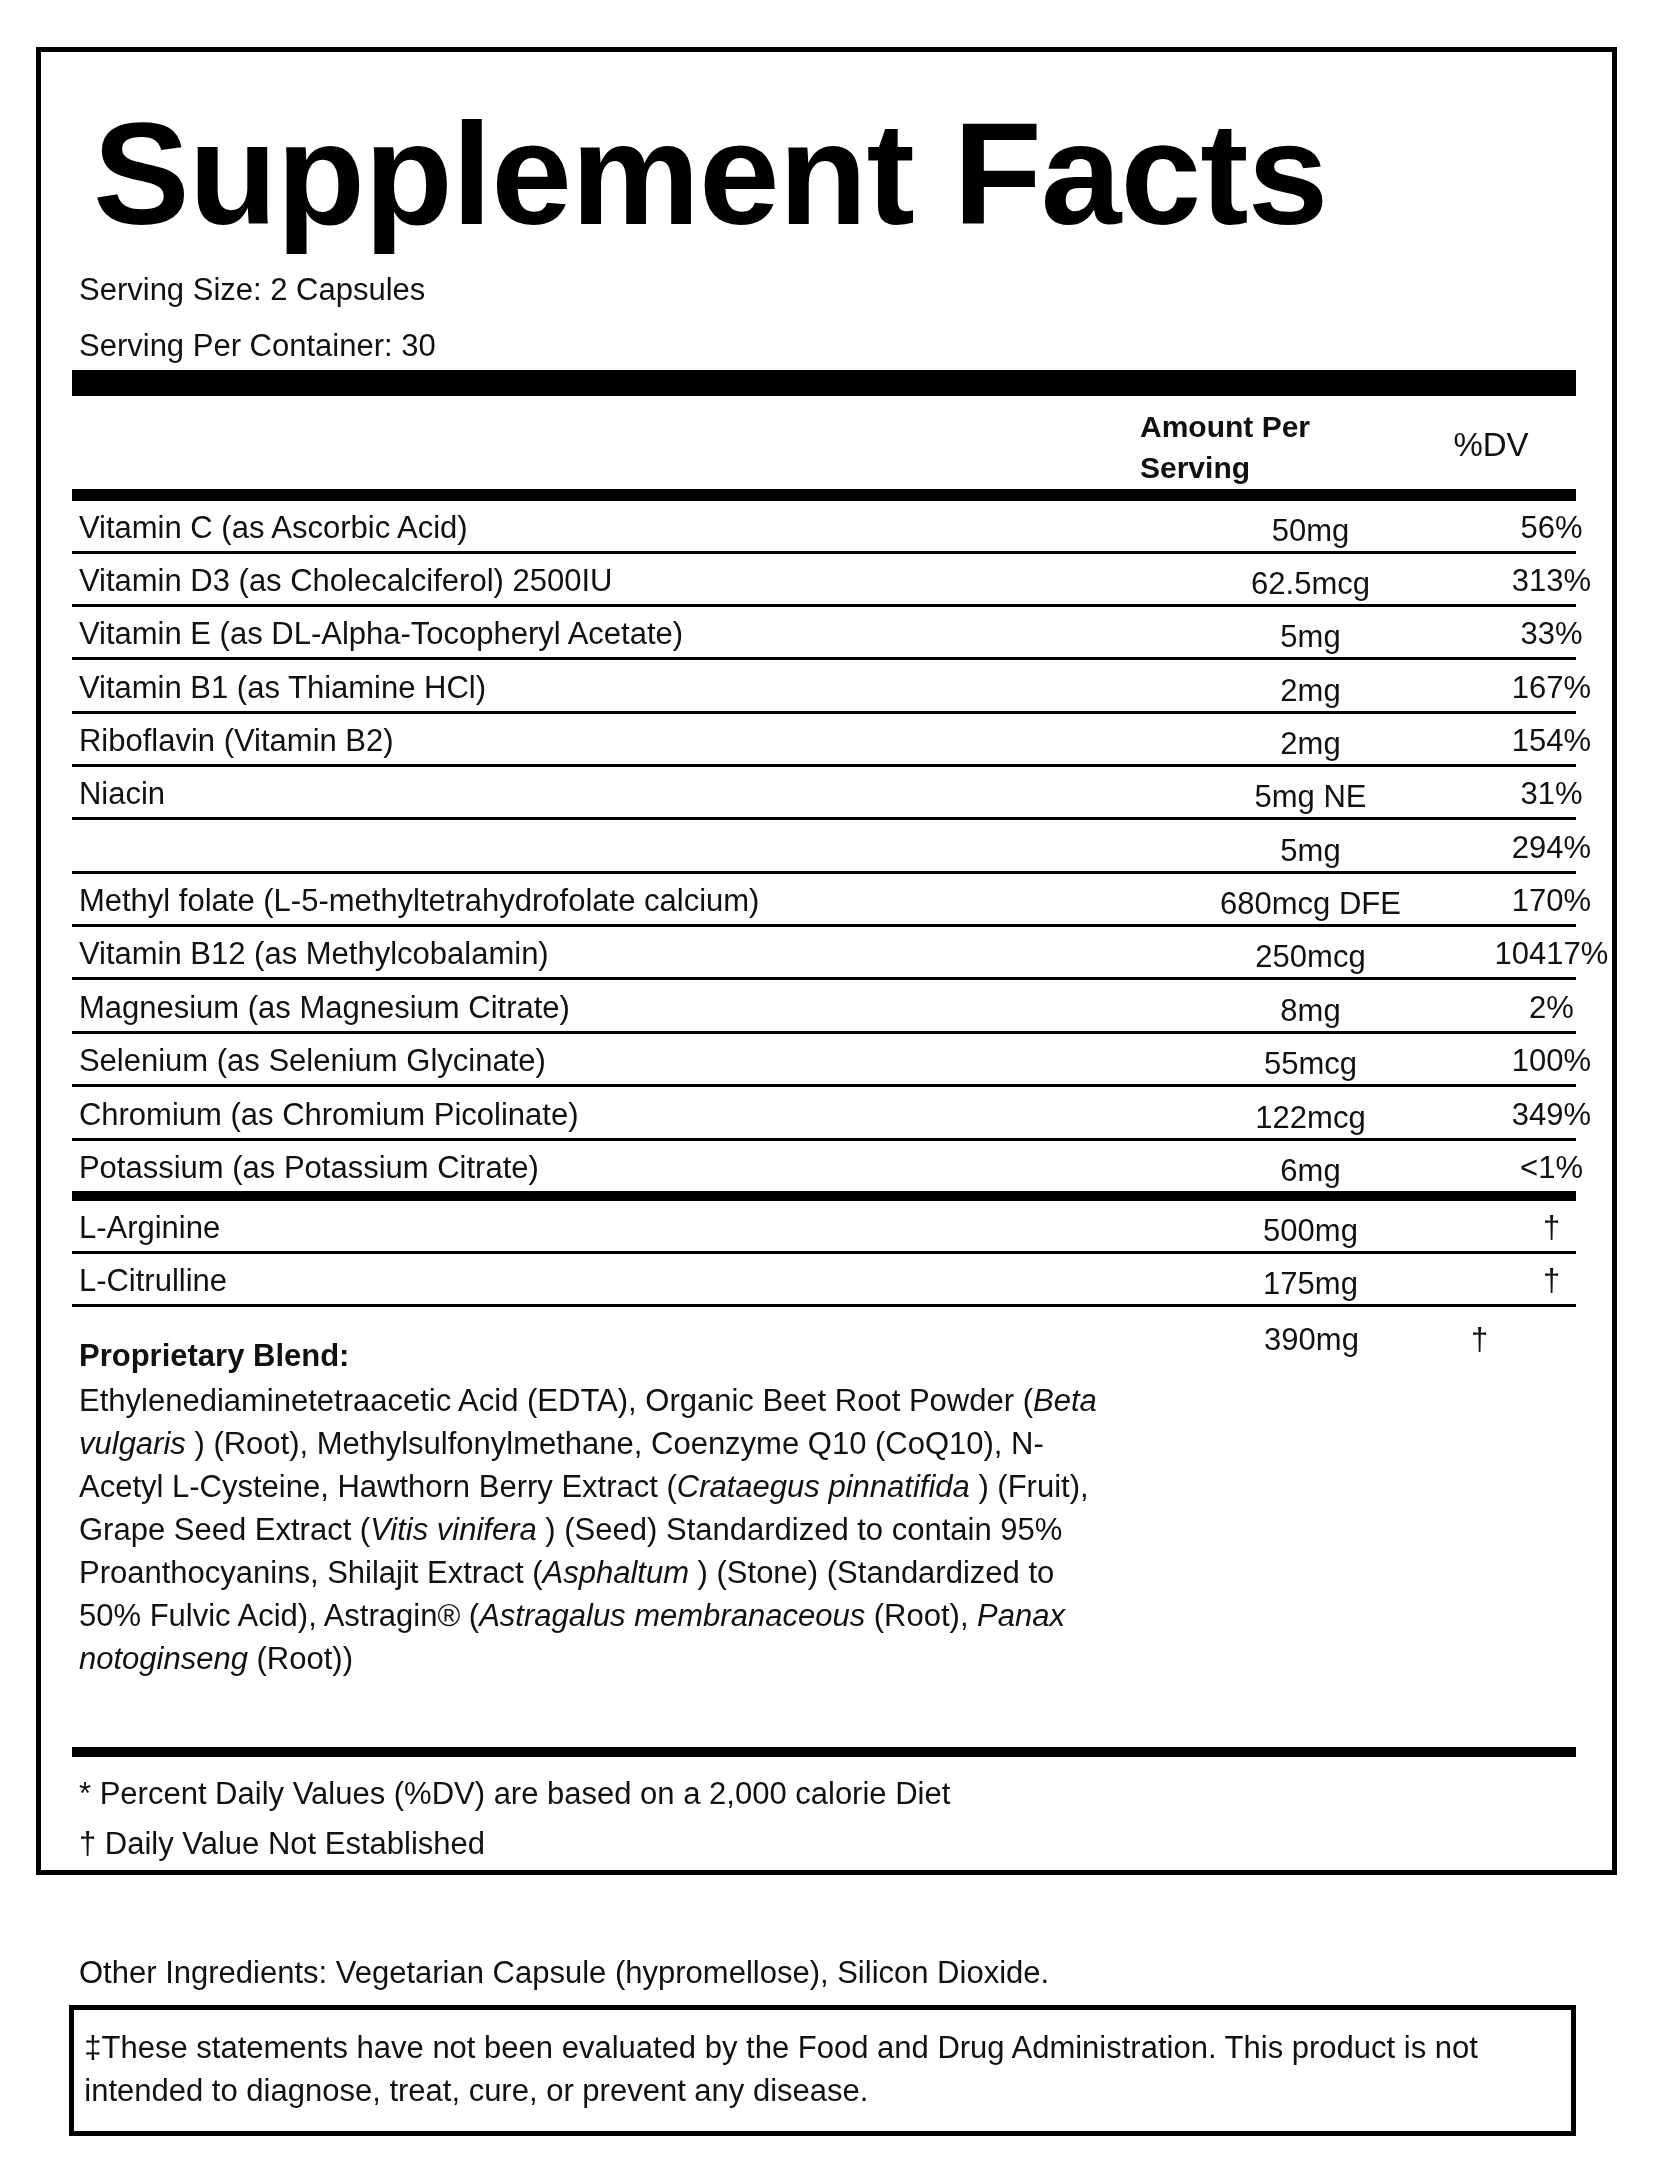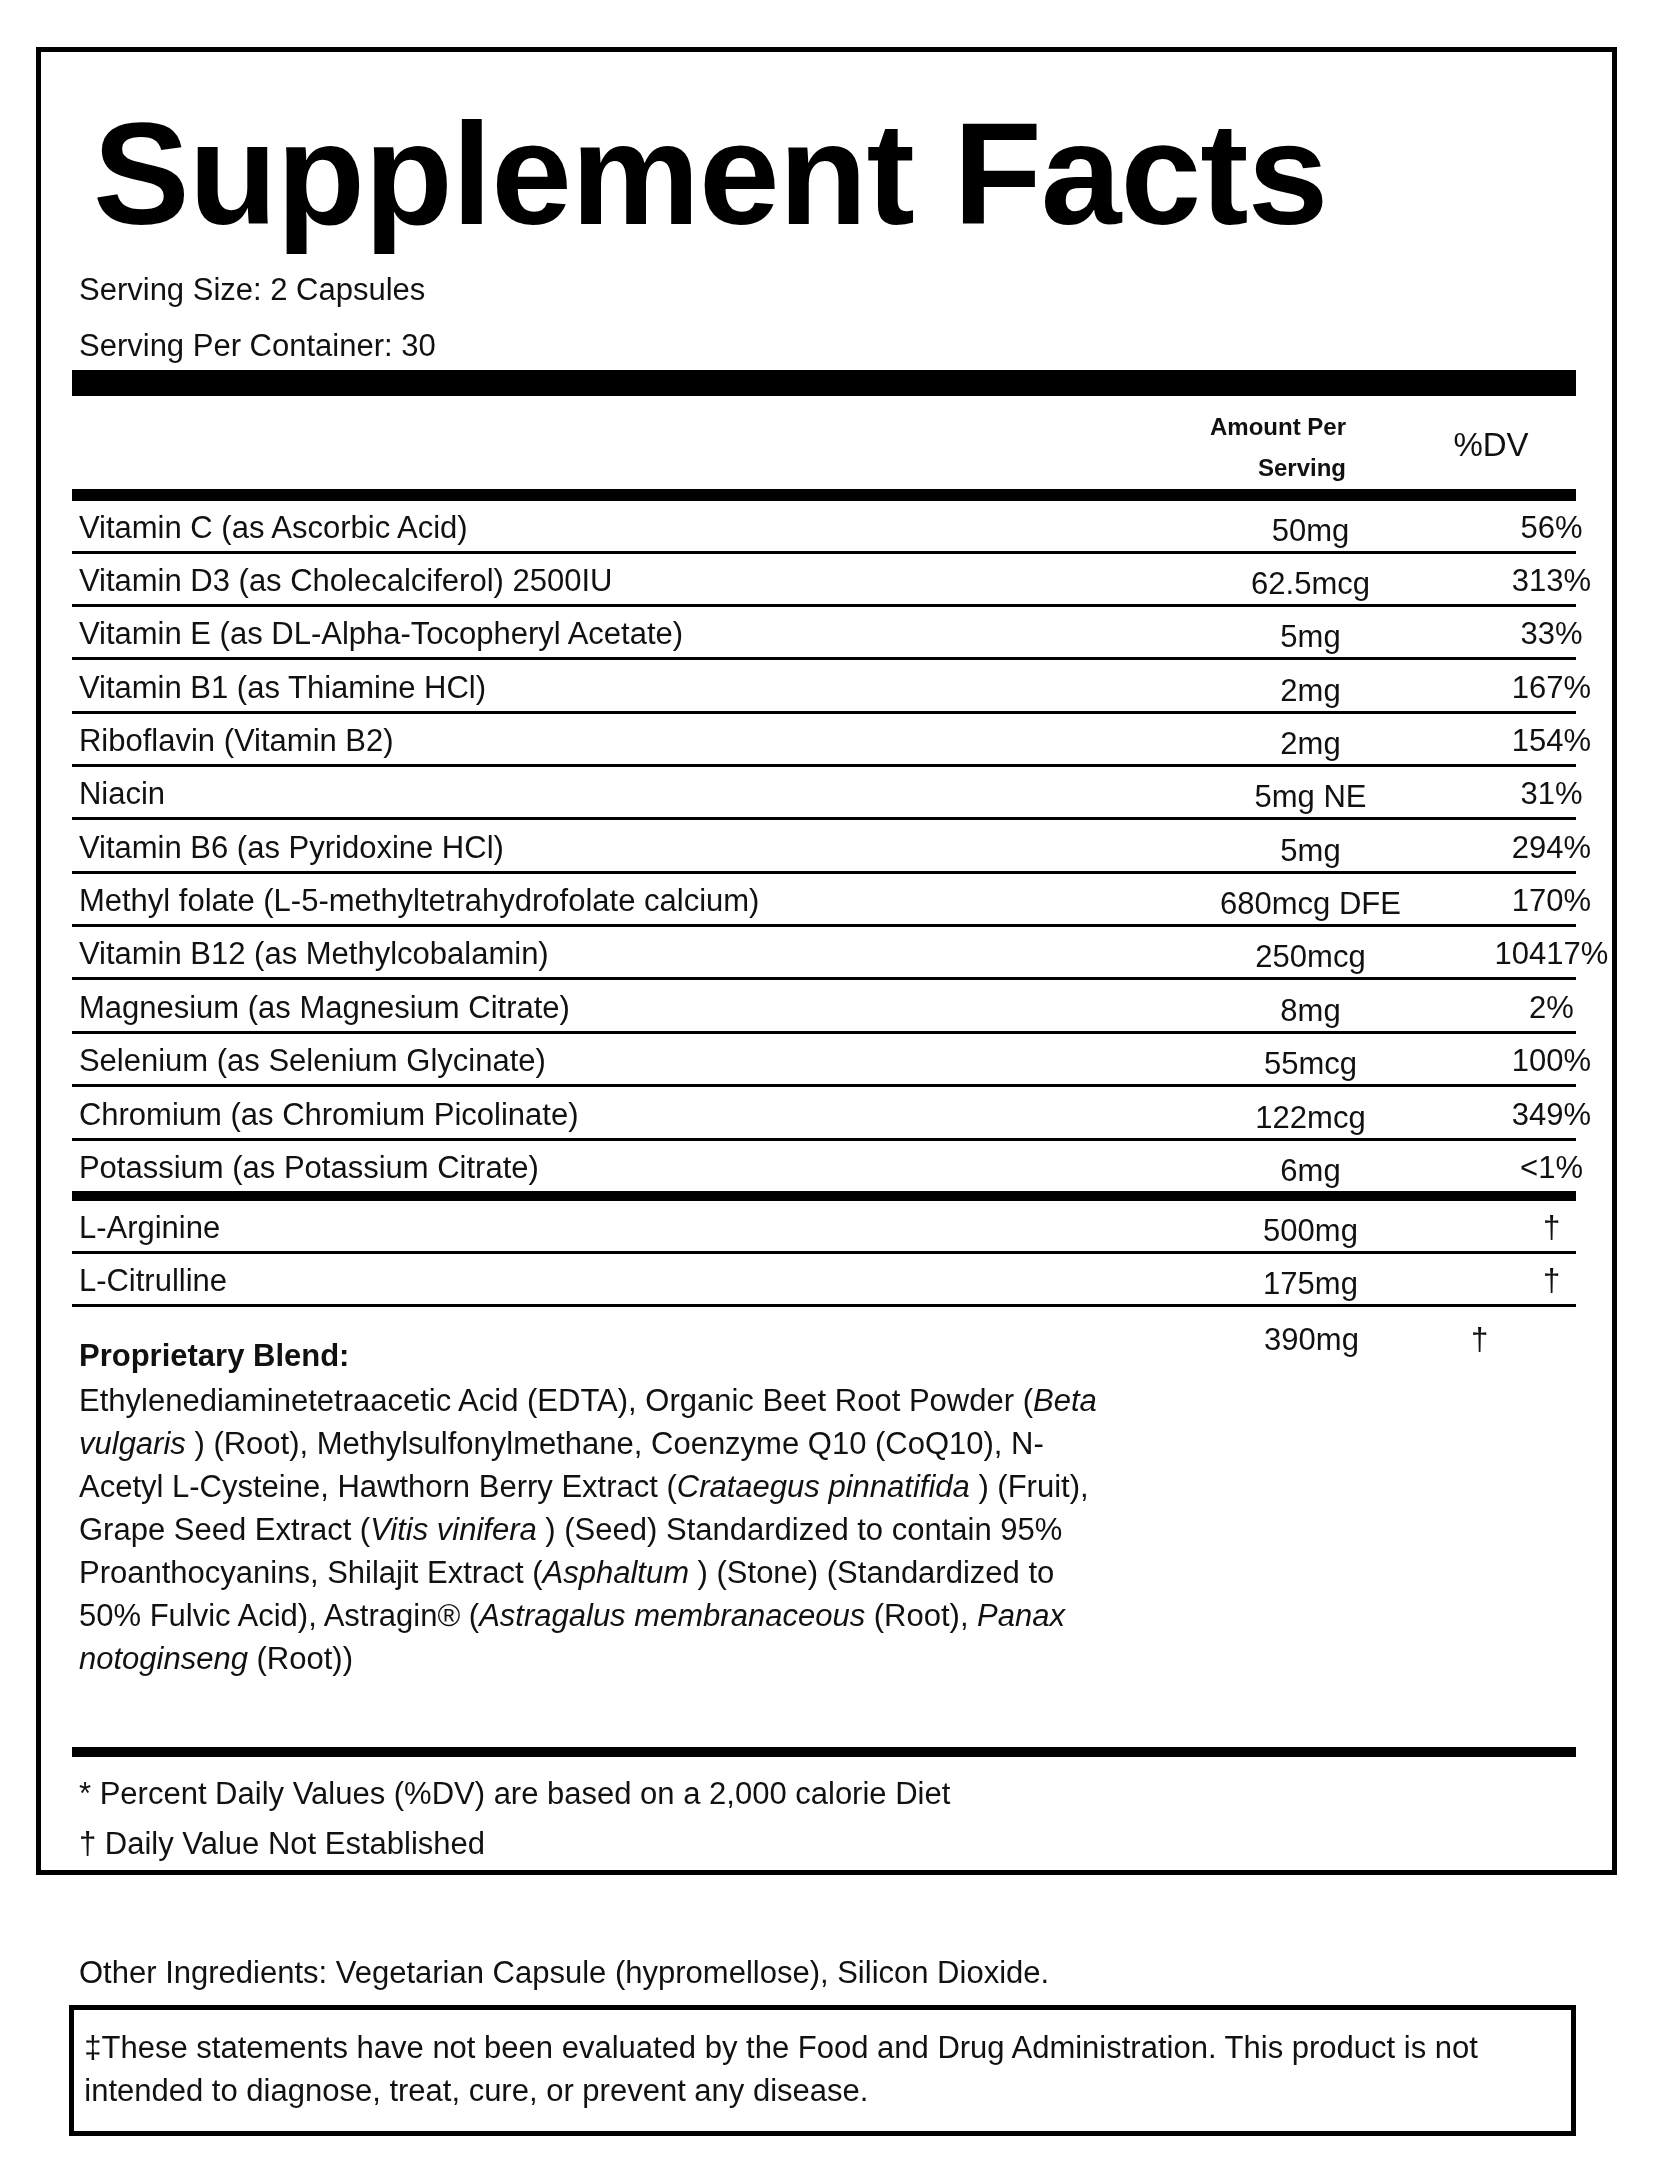--- a/index.html
+++ b/index.html
@@ -5,21 +5,21 @@
   html, body { margin: 0; padding: 0; background: #ffffff; }
   body { width: 1674px; height: 2178px; position: relative; font-family: "Liberation Sans", sans-serif; color: #111111; }
   .panel { position: absolute; left: 36px; top: 47px; width: 1581px; height: 1828px; border: 5.2px solid #000; box-sizing: border-box; }
   .title { position: absolute; left: 93px; top: 102px; font-size: 145px; font-weight: 700; letter-spacing: -0.9px; color: #000000; line-height: 1; }
   .meta { position: absolute; left: 79px; font-size: 31px; line-height: 1; }
   .meta.serving-size { top: 274px; text-align: center; }
   .meta.servings { top: 330px; text-align: right; }
   .thick-bar { position: absolute; left: 72px; width: 1504px; background: #000; }
   .bar-top { top: 370px; height: 26px; }
   .bar-header { top: 489px; height: 12px; }
-  .header-amount { position: absolute; left: 1140px; width: 206px; top: 406px; text-align: right; font-weight: 700; font-size: 24px; line-height: 41px; }
+  .header-amount { position: absolute; left: 1140px; width: 206px; top: 406px; text-align: left; font-weight: 700; font-size: 30px; line-height: 41px; }
   .header-dv { position: absolute; left: 1394px; width: 194px; top: 426px; text-align: center; font-weight: 400; font-size: 33px; }
   .row { position: absolute; left: 72px; width: 1504px; height: 53px; border-bottom: 3.4px solid #000; box-sizing: border-box; }
   .row .name { position: absolute; left: 6.9px; top: 8.6px; font-size: 31px; }
   .row .amt { position: absolute; left: 1058px; width: 361px; top: 12px; text-align: center; font-size: 31px; }
   .row .dv { position: absolute; left: 1342px; width: 275px; top: 8.6px; text-align: center; font-size: 31px; }
   .divider-thick { position: absolute; left: 72px; width: 1504px; height: 8.6px; background: #000; top: 1192px; }
   .blend { position: absolute; left: 79px; top: 1334px; width: 1032px; font-size: 31px; line-height: 43px; }
   .blend .blend-title { font-weight: 700; display: block; margin-bottom: 1.7px; }
   .blend-amt { position: absolute; left: 1131px; width: 361px; top: 1322px; text-align: center; font-size: 31px; }
   .blend-dv { position: absolute; left: 1342px; width: 275px; top: 1322px; text-align: center; font-size: 31px; }
@@ -68,21 +68,20 @@
       <span class="name">Riboflavin (Vitamin B2)</span>
       <span class="amt">2mg</span>
       <span class="dv">154%</span>
     </div>
     <div class="row" style="top: 767px;">
       <span class="name">Niacin</span>
       <span class="amt">5mg NE</span>
       <span class="dv">31%</span>
     </div>
     <div class="row" style="top: 821px;">
-      <span class="name">Vitamin B6 (as Pyridoxine HCl)</span>
       <span class="amt">5mg</span>
       <span class="dv">294%</span>
     </div>
     <div class="row" style="top: 874px;">
       <span class="name">Methyl folate (L-5-methyltetrahydrofolate calcium)</span>
       <span class="amt">680mcg DFE</span>
       <span class="dv">170%</span>
     </div>
     <div class="row" style="top: 927px;">
       <span class="name">Vitamin B12 (as Methylcobalamin)</span>

